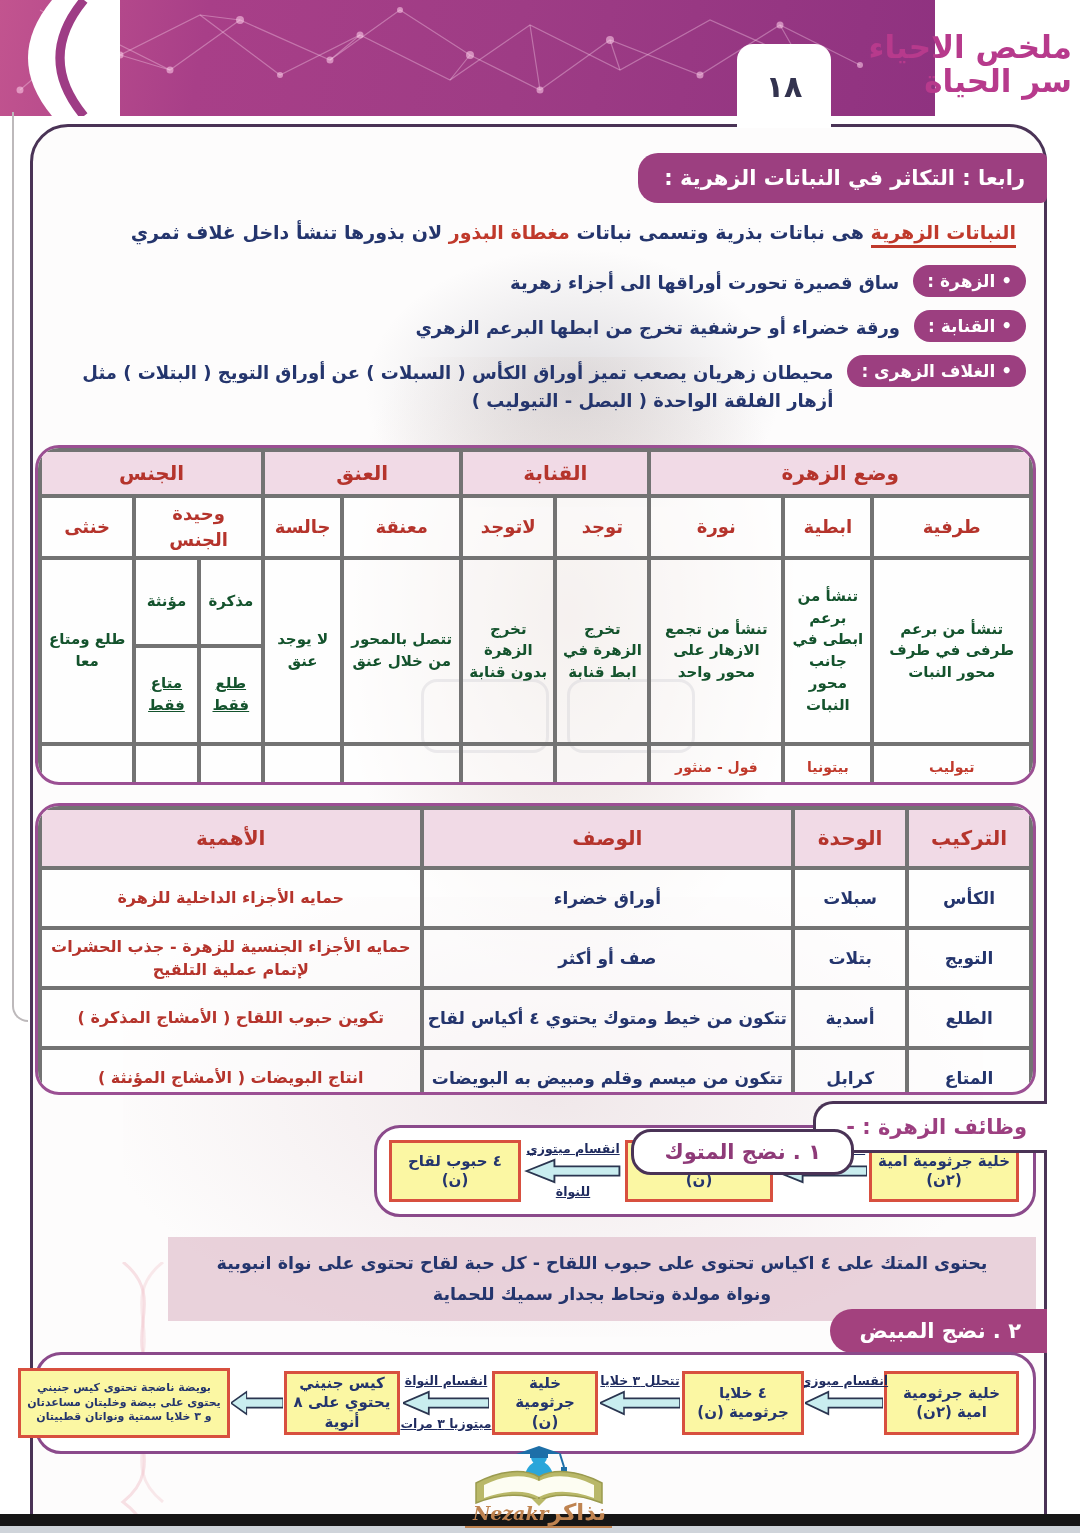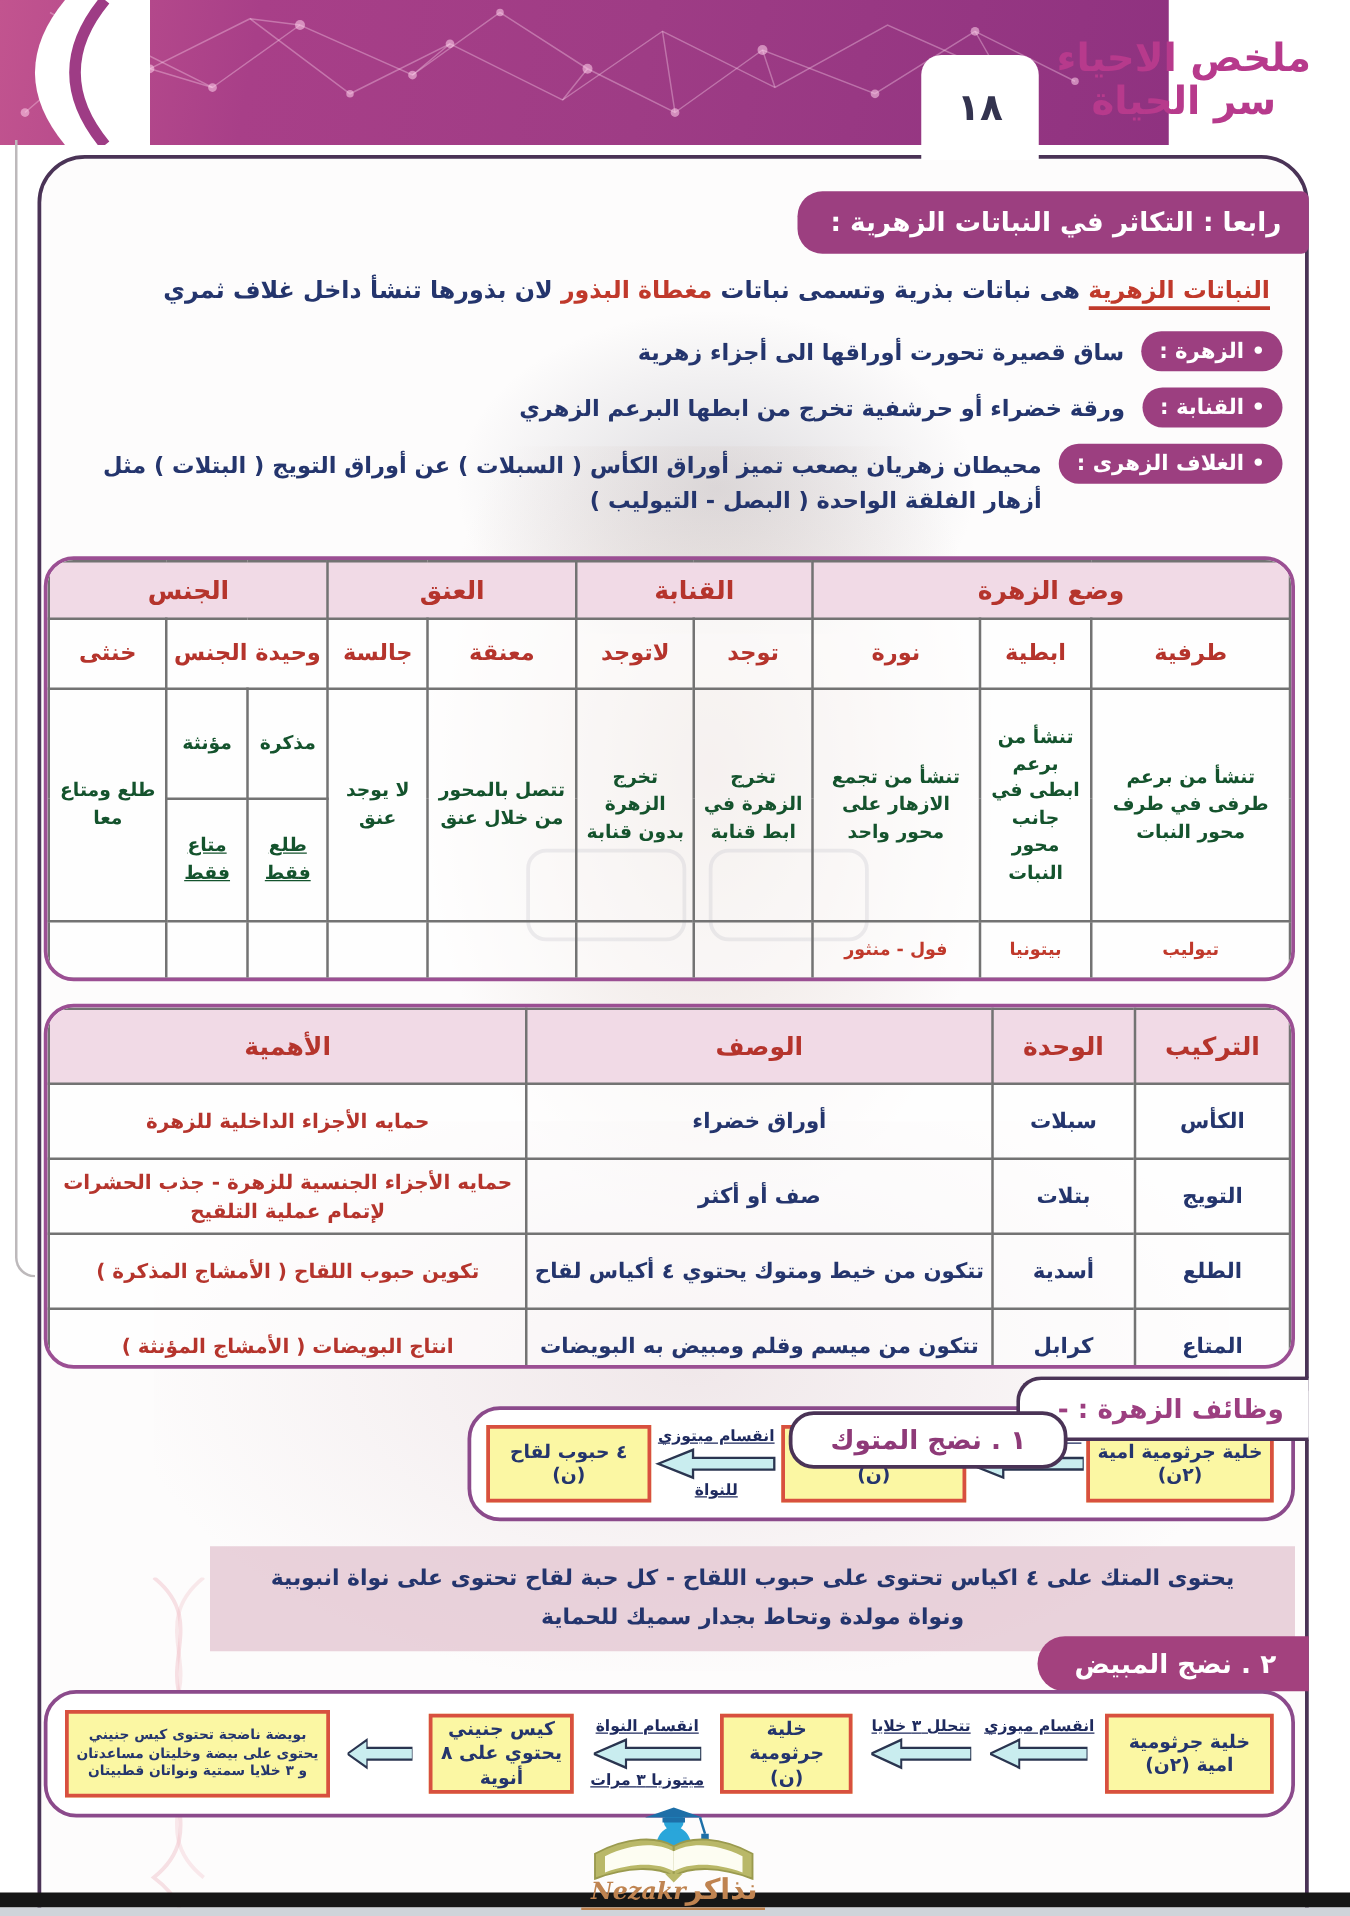--- a/index.html
+++ b/index.html
@@ -25,21 +25,21 @@
   .page-tab {
     position:absolute; left:737px; top:44px; width:94px; height:84px;
     background:#ffffff; border-radius:16px 16px 0 0;
     display:flex; align-items:center; justify-content:center;
     z-index:3;
   }
   .page-tab span { color:#33334f; font-size:30px; letter-spacing:2px; }
   .header-title {
     position:absolute; right:8px; top:0; width:250px; height:116px;
     display:flex; align-items:center; justify-content:flex-end;
-    color:#b73a8c; font-size:31px; text-align:center; line-height:1.1;
+    color:#b73a8c; font-size:31px; text-align:right; line-height:1.1;
     direction:rtl; padding-top:12px;
   }
 
   
   .gray-edge {
     position:absolute; left:12px; top:112px; width:16px; height:910px;
     border-left:2.5px solid #bdb9bb; border-bottom:2.5px solid #bdb9bb;
     border-bottom-left-radius:22px;
   }
 
@@ -88,21 +88,21 @@
   }
   .bullet-text { color:#24356d; font-size:18px; line-height:1.55; padding-top:4px; max-width:800px; }
 
   
   .twrap {
     position:absolute; border:3px solid #9b4f93; border-radius:24px; overflow:hidden;
     background:rgba(255,255,255,.55);
   }
   table { border-collapse:collapse; width:100%; height:100%; table-layout:fixed; }
   td {
-    border:2px solid #737373; text-align:center; vertical-align:middle;
+    border:4px solid #737373; text-align:center; vertical-align:middle;
     font-size:15px; line-height:1.45; padding:3px 4px;
   }
   .t1-wrap { right:8px; top:318px; width:1001px; height:340px; }
   .t2-wrap { right:8px; top:676px; width:1001px; height:292px; }
   tr.ghead td { background:#f1dae6; color:#b5342c; font-size:20px; height:46px; }
   tr.shead td { color:#b5342c; font-size:18px; height:56px; background:rgba(255,255,255,.35); }
   tr.tbody td { color:#14532d;text-align:center; }
   td.red-cell { color:#c0392b; }
   td.blue-cell { color:#2b4ea2; text-decoration:underline; }
   tr.examples td { color:#c0392b; font-size:14px; height:46px; }
@@ -392,20 +392,21 @@
 
       <div class="flow flow2">
         <div class="fbox" style="width:135px;height:64px">خلية جرثومية امية (٢ن)</div>
         <div class="farrow" style="width:80px">
           <span class="lbl">انقسام ميوزي</span>
           <svg width="78" height="26" viewBox="0 0 100 28" preserveAspectRatio="none">
             <polygon points="0,14 30,2 30,9 100,9 100,19 30,19 30,26" fill="#c9edef" stroke="#2a3550" stroke-width="2"></polygon>
           </svg>
           <span class="lbl"></span>
         </div>
+        <div class="fbox" style="width:122px;height:64px">٤ خلايا جرثومية (ن)</div>
         <div class="farrow" style="width:84px">
           <span class="lbl">تتحلل ٣ خلايا</span>
           <svg width="80" height="26" viewBox="0 0 100 28" preserveAspectRatio="none">
             <polygon points="0,14 30,2 30,9 100,9 100,19 30,19 30,26" fill="#c9edef" stroke="#2a3550" stroke-width="2"></polygon>
           </svg>
           <span class="lbl"></span>
         </div>
         <div class="fbox" style="width:106px;height:64px">خلية جرثومية (ن)</div>
         <div class="farrow" style="width:92px">
           <span class="lbl">انقسام النواة</span>

